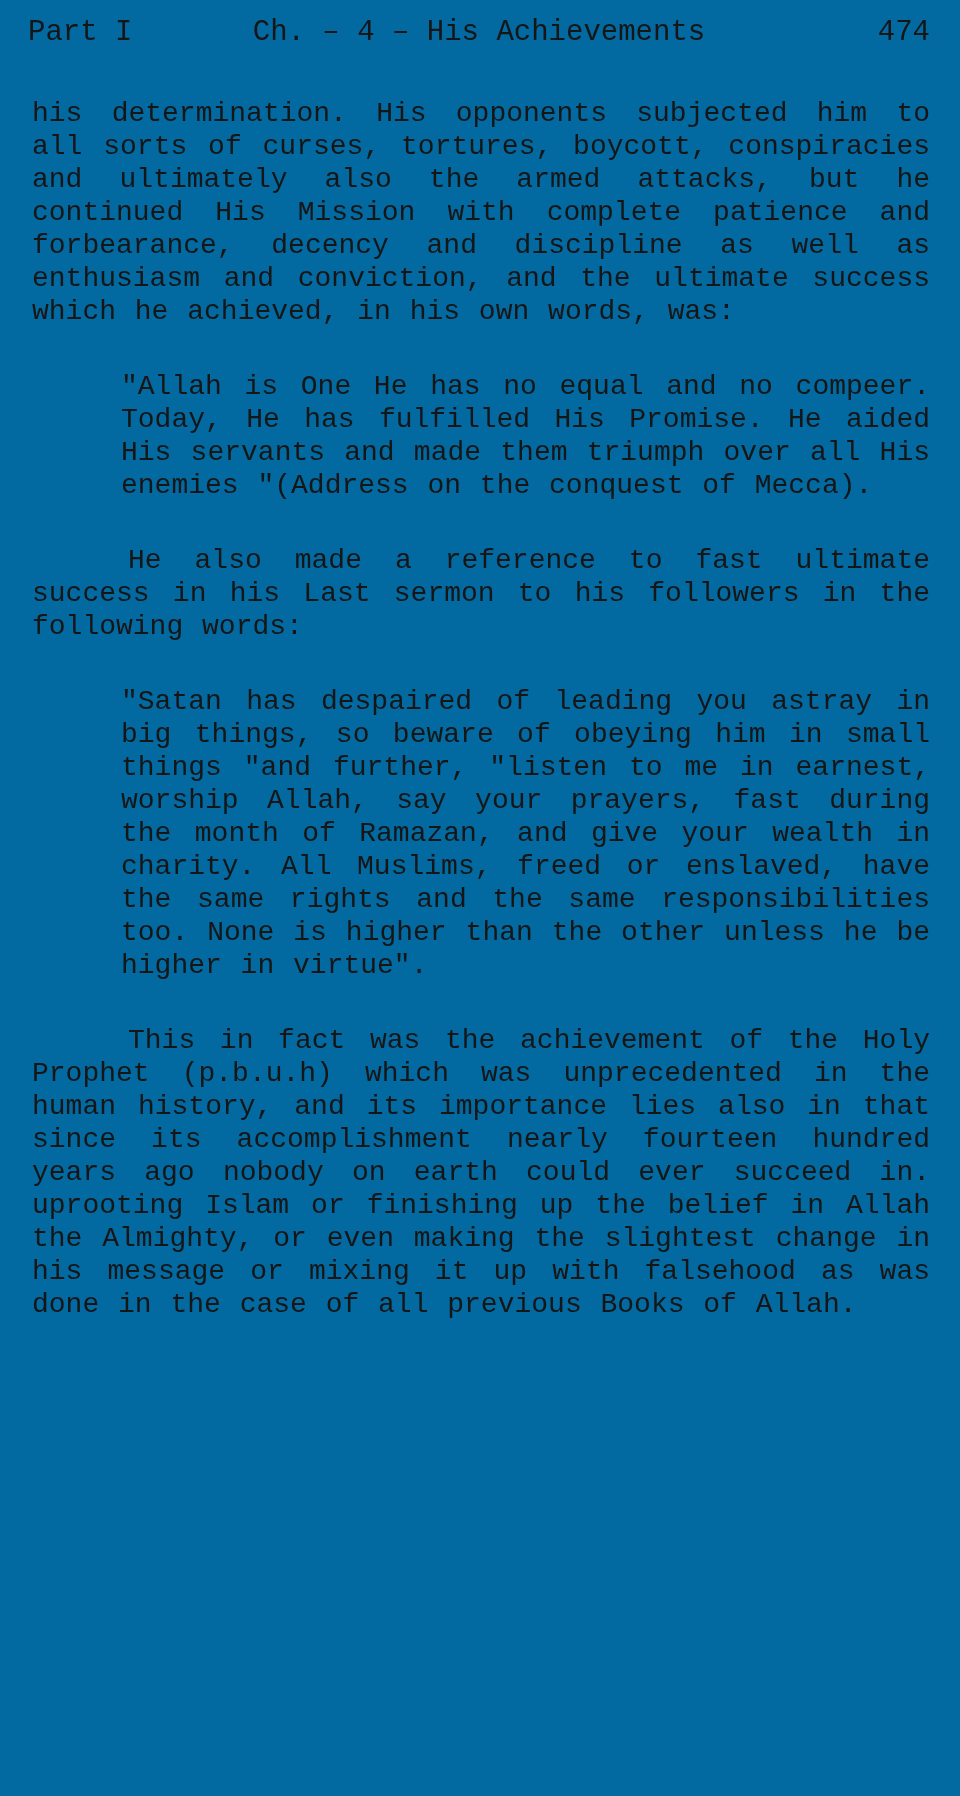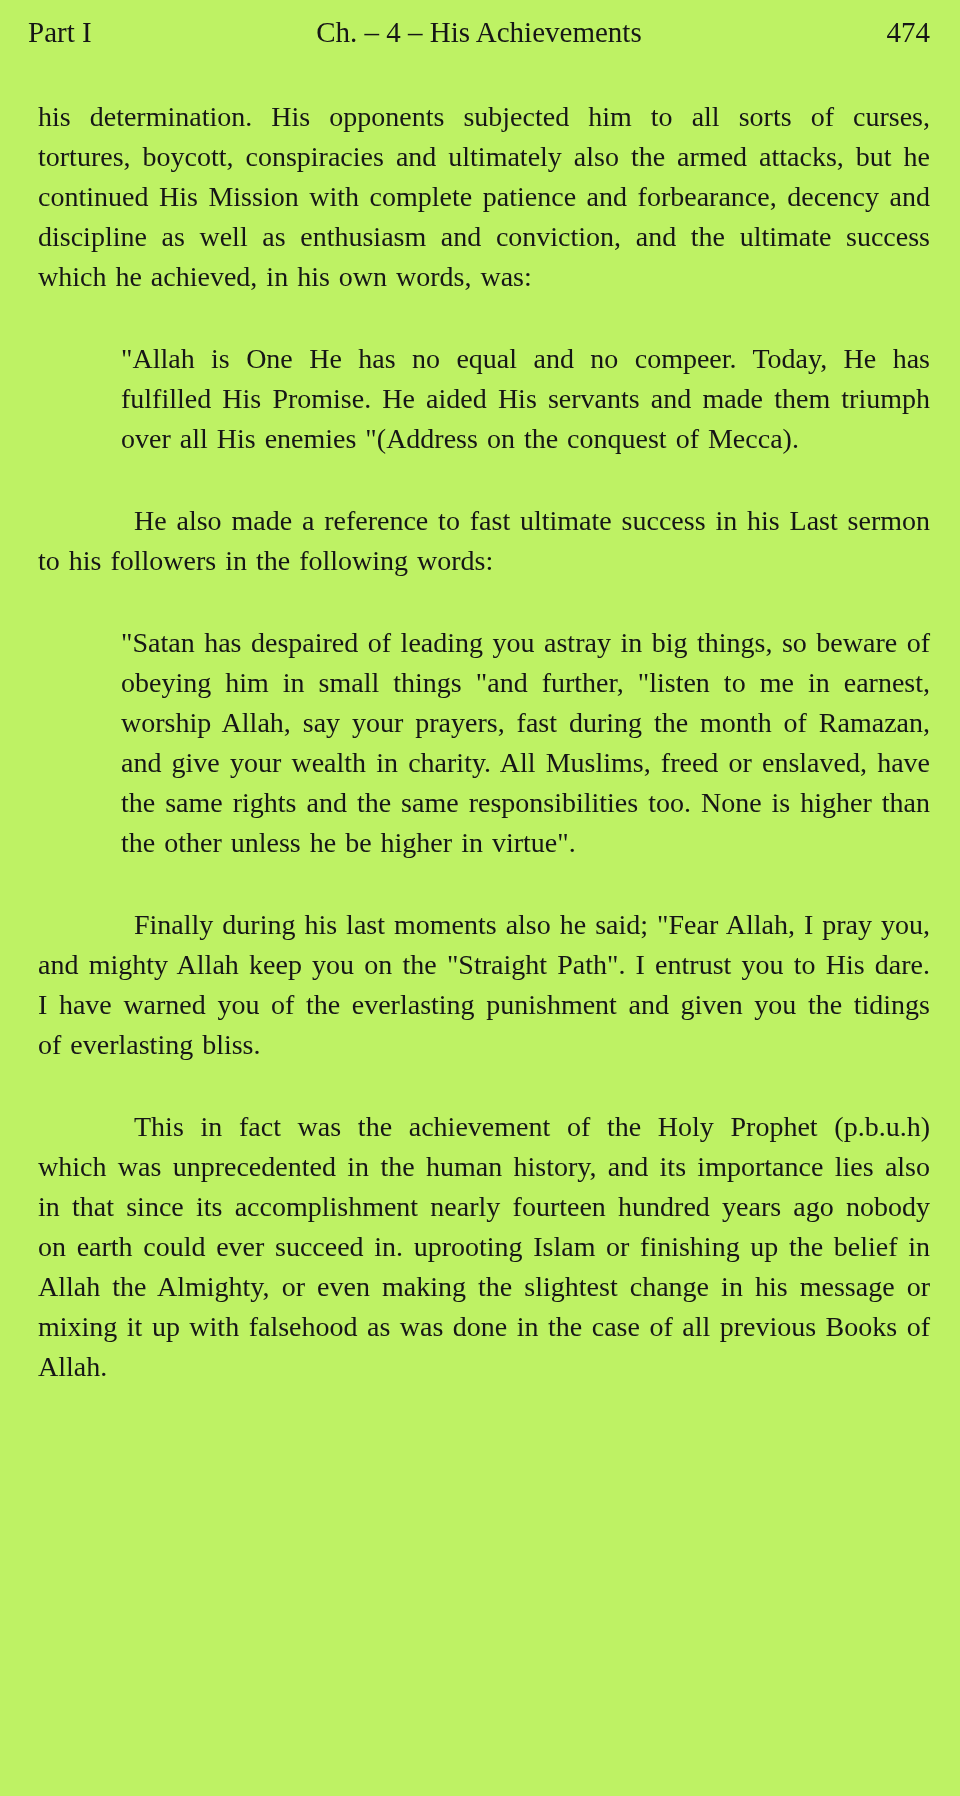--- a/index.html
+++ b/index.html
@@ -4,41 +4,41 @@
 <style>
   html, body {
     margin: 0;
     padding: 0;
     background: #ffffff;
   }
   .page {
     width: 960px;
     min-height: 1796px;
     box-sizing: border-box;
-    background: #bef264;
+    background: #0369a1;
     color: #161616;
-    font-family: Liberation Serif, serif;
+    font-family: Liberation Mono, monospace;
     padding: 16px 30px 40px 28px;
   }
   .page-header {
     display: grid;
     grid-template-columns: 1fr auto 1fr;
     align-items: baseline;
     font-size: 29px;
     margin-bottom: 48px;
   }
   .header-part { justify-self: start; }
   .header-chapter { justify-self: center; }
   .header-page-number { justify-self: end; }
 
   .page-body p {
     font-size: 28px;
-    line-height: 40px;
+    line-height: 33px;
     text-align: justify;
-    margin: 0 0 42px 10px;
+    margin: 0 0 42px 4px;
     word-spacing: 2px;
   }
   .page-body p.indent {
     text-indent: 96px;
   }
   .page-body p.quote {
     margin-left: 93px;
   }
 </style>
 </head>
@@ -49,16 +49,15 @@
     <span class="header-part">Part I</span>
     <span class="header-chapter">Ch. – 4 – His Achievements</span>
     <span class="header-page-number">474</span>
   </header>
 
   <main class="page-body" id="page-body">
       <p class="body">his determination. His opponents subjected him to all sorts of curses, tortures, boycott, conspiracies and ultimately also the armed attacks, but he continued His Mission with complete patience and forbearance, decency and discipline as well as enthusiasm and conviction, and the ultimate success which he achieved, in his own words, was:</p>
       <p class="quote">"Allah is One He has no equal and no compeer. Today, He has fulfilled His Promise. He aided His servants and made them triumph over all His enemies "(Address on the conquest of Mecca).</p>
       <p class="body indent">He also made a reference to fast ultimate success in his Last sermon to his followers in the following words:</p>
       <p class="quote">"Satan has despaired of leading you astray in big things, so beware of obeying him in small things "and further, "listen to me in earnest, worship Allah, say your prayers, fast during the month of Ramazan, and give your wealth in charity. All Muslims, freed or enslaved, have the same rights and the same responsibilities too. None is higher than the other unless he be higher in virtue".</p>
-      <p class="body indent">Finally during his last moments also he said; "Fear Allah, I pray you, and mighty Allah keep you on the "Straight Path". I entrust you to His dare. I have warned you of the everlasting punishment and given you the tidings of everlasting bliss.</p>
       <p class="body indent">This in fact was the achievement of the Holy Prophet (p.b.u.h) which was unprecedented in the human history, and its importance lies also in that since its accomplishment nearly fourteen hundred years ago nobody on earth could ever succeed in. uprooting Islam or finishing up the belief in Allah the Almighty, or even making the slightest change in his message or mixing it up with falsehood as was done in the case of all previous Books of Allah.</p>
     </main>
 </div>
 
 </body></html>

